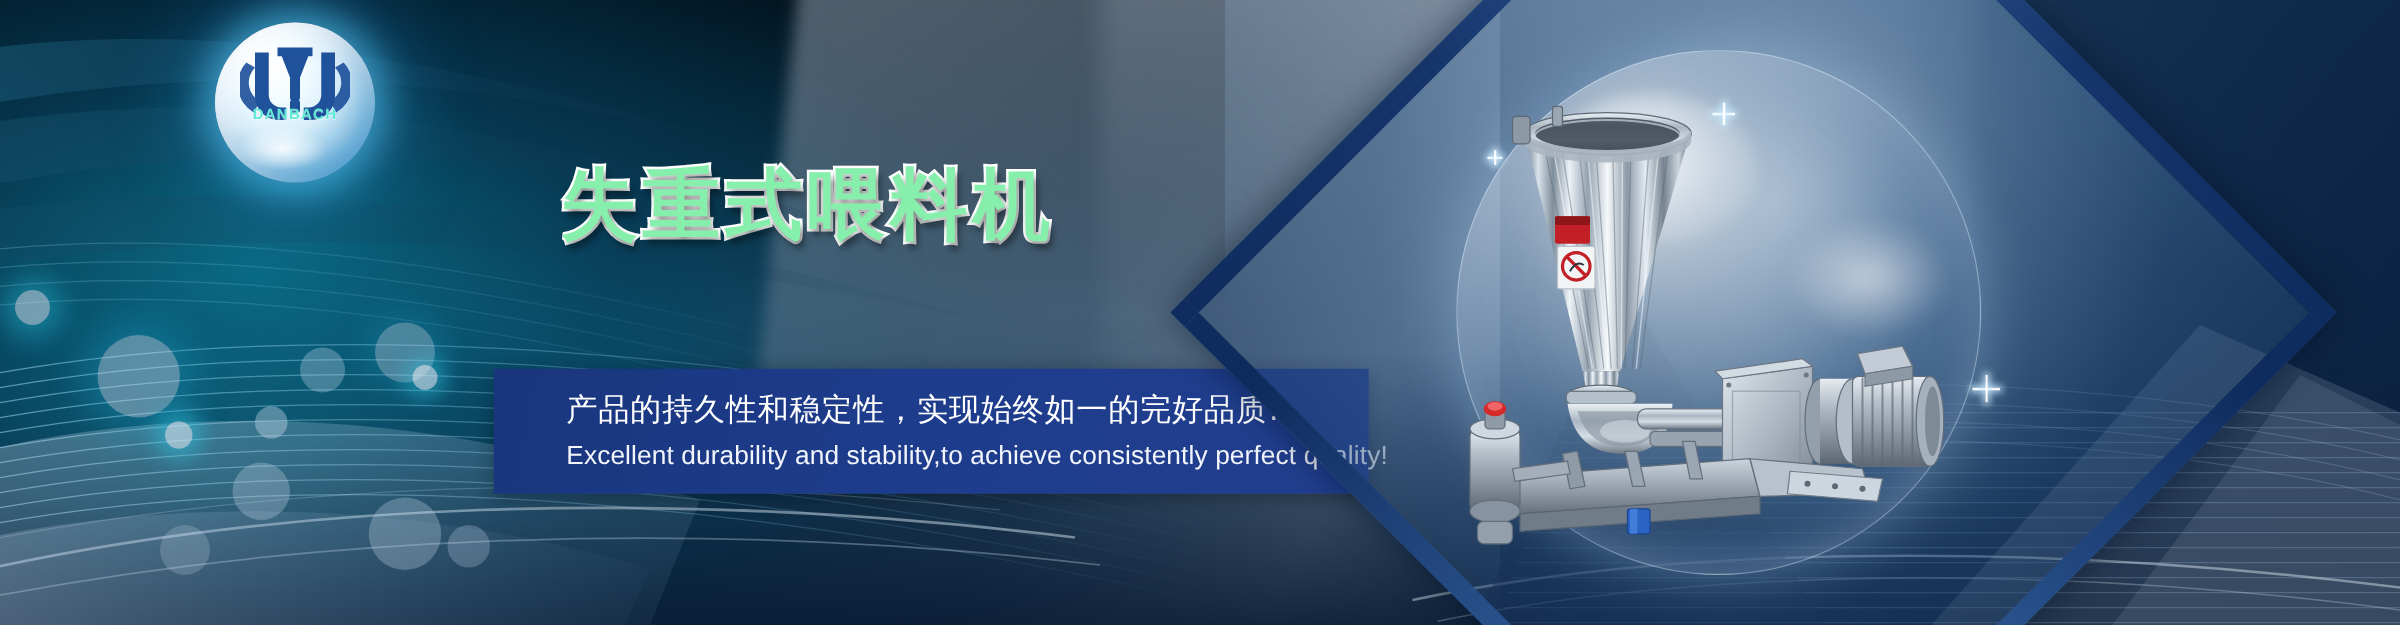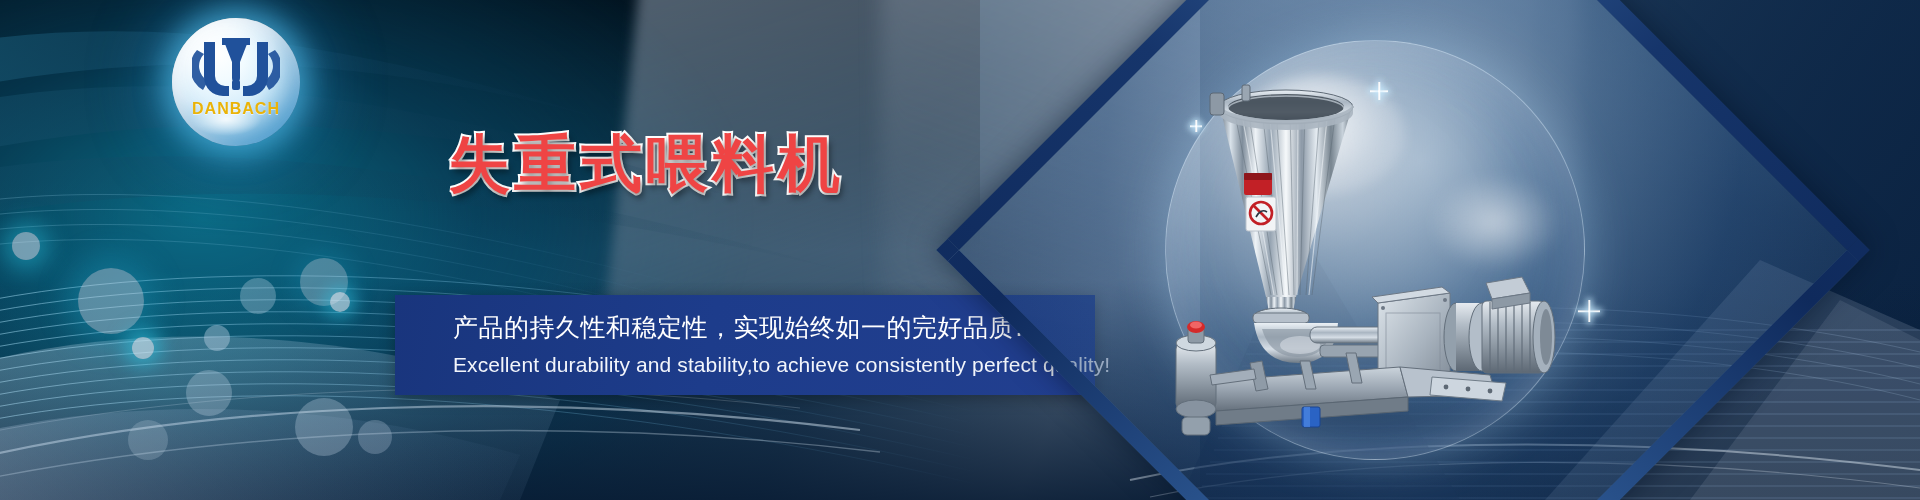--- a/index.html
+++ b/index.html
@@ -68,36 +68,36 @@
       inset 8px 8px 18px rgba(255,255,255,.85);
   }
   .logo-orb::after{
     content:"";
     position:absolute; left:14%; top:66%; width:56%; height:26%;
     border-radius:50%;
     background:radial-gradient(ellipse at 50% 50%, rgba(255,255,255,.85) 0%, rgba(255,255,255,0) 70%);
   }
   .logo-mark{ position:absolute; left:192px; top:34px; width:88px; height:72px; }
   .logo-word{
-    position:absolute; left:172px; top:100px; width:128px;
+    position:absolute; left:172px; top:84px; width:128px;
     text-align:center;
-    color:#eab308;
+    color:#5eead4;
     font-weight:bold;
-    font-size:16px;
+    font-size:12px;
     letter-spacing:1px;
     font-family:"Liberation Sans",sans-serif;
     text-shadow:0 1px 0 rgba(255,255,255,.55);
   }
 
   
   .title{
     position:absolute; left:448px; top:122px;
     font-size:62px; font-weight:bold;
     letter-spacing:4px;
-    color:#ef4444;
+    color:#86efac;
     font-family:"DejaVu Sans","Liberation Sans",sans-serif;
     -webkit-text-stroke:4px #ffffff;
     paint-order:stroke fill;
     text-shadow:3px 5px 6px rgba(0,0,0,.45);
     white-space:nowrap;
   }
 
   
   .tagbox{
     position:absolute; left:395px; top:295px;

